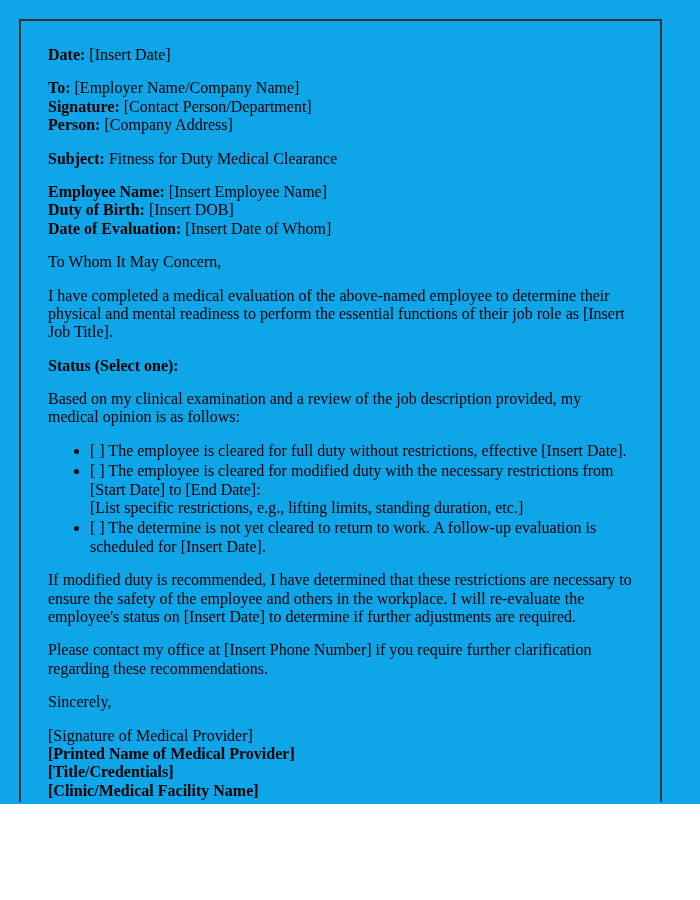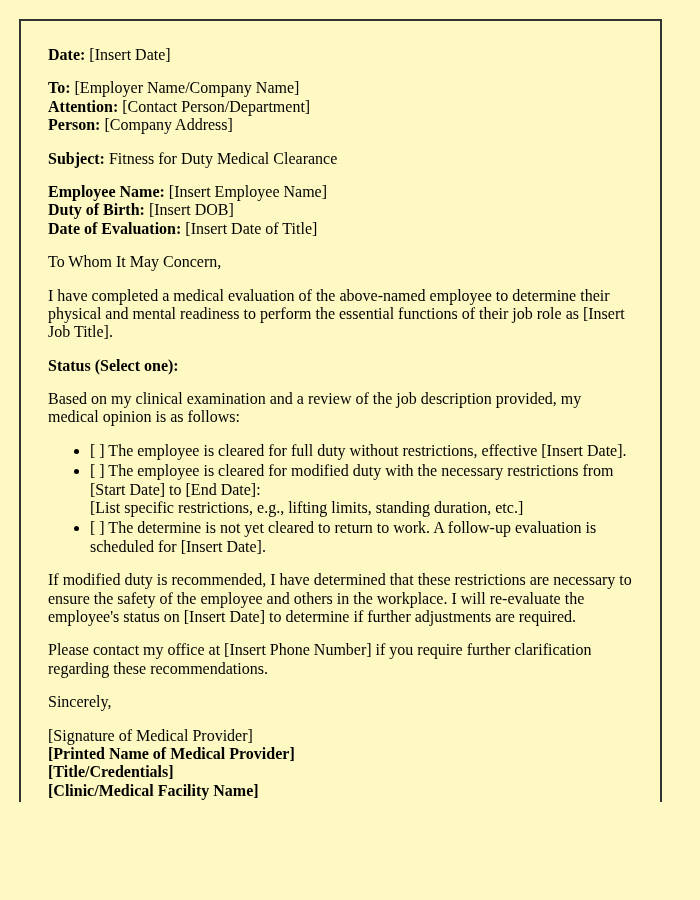--- a/index.html
+++ b/index.html
@@ -8,22 +8,22 @@
     background: #ffffff;
     width: 700px;
     height: 900px;
     font-family: "Liberation Serif", "DejaVu Serif", serif;
     font-size: 16px;
     color: #000000;
   }
   .page {
     position: relative;
     width: 700px;
-    height: 900px;
-    background: #fef9c3;
+    height: 804px;
+    background: #0ea5e9;
     overflow: hidden;
   }
   .letter {
     position: absolute;
     left: 19px;
     top: 19px;
     width: 643px;
     height: 783px;
     box-sizing: border-box;
     border: 2px solid #333333;
@@ -43,28 +43,28 @@
 </style>
 </head>
 <body>
 
 <div class="page">
   <div class="letter">
 
     <p><strong>Date:</strong> <span>[Insert Date]</span></p>
 
     <p><strong>To:</strong> <span>[Employer Name/Company Name]</span><br>
-      <strong>Attention:</strong> <span>[Contact Person/Department]</span><br>
+      <strong>Signature:</strong> <span>[Contact Person/Department]</span><br>
       <strong>Person:</strong> <span>[Company Address]</span></p>
 
     <p><strong>Subject:</strong> <span>Fitness for Duty Medical Clearance</span></p>
 
     <p><strong>Employee Name:</strong> <span>[Insert Employee Name]</span><br>
       <strong>Duty of Birth:</strong> <span>[Insert DOB]</span><br>
-      <strong>Date of Evaluation:</strong> <span>[Insert Date of Title]</span></p>
+      <strong>Date of Evaluation:</strong> <span>[Insert Date of Whom]</span></p>
 
     <p>To Whom It May Concern,</p>
 
     <p>I have completed a medical evaluation of the above-named employee to determine their physical and mental readiness to perform the essential functions of their job role as [Insert Job Title].</p>
 
     <p><strong>Status (Select one):</strong></p>
 
     <p>Based on my clinical examination and a review of the job description provided, my medical opinion is as follows:</p>
 
     <ul>

